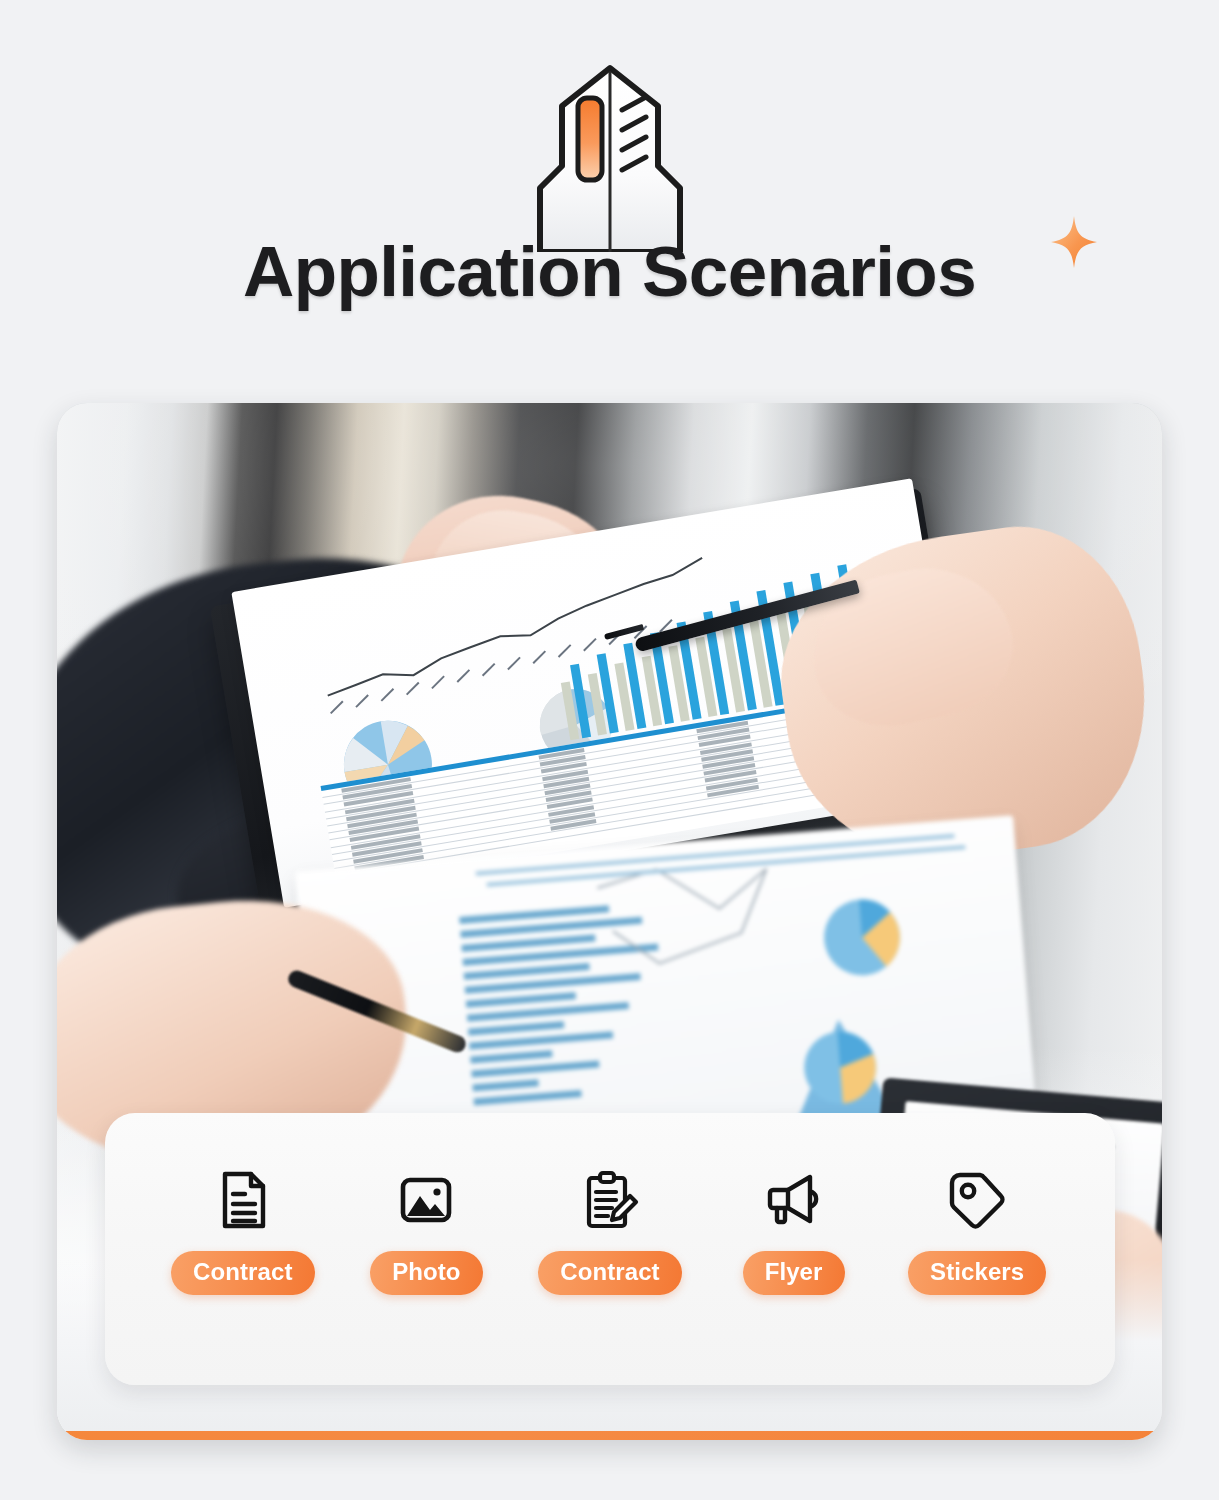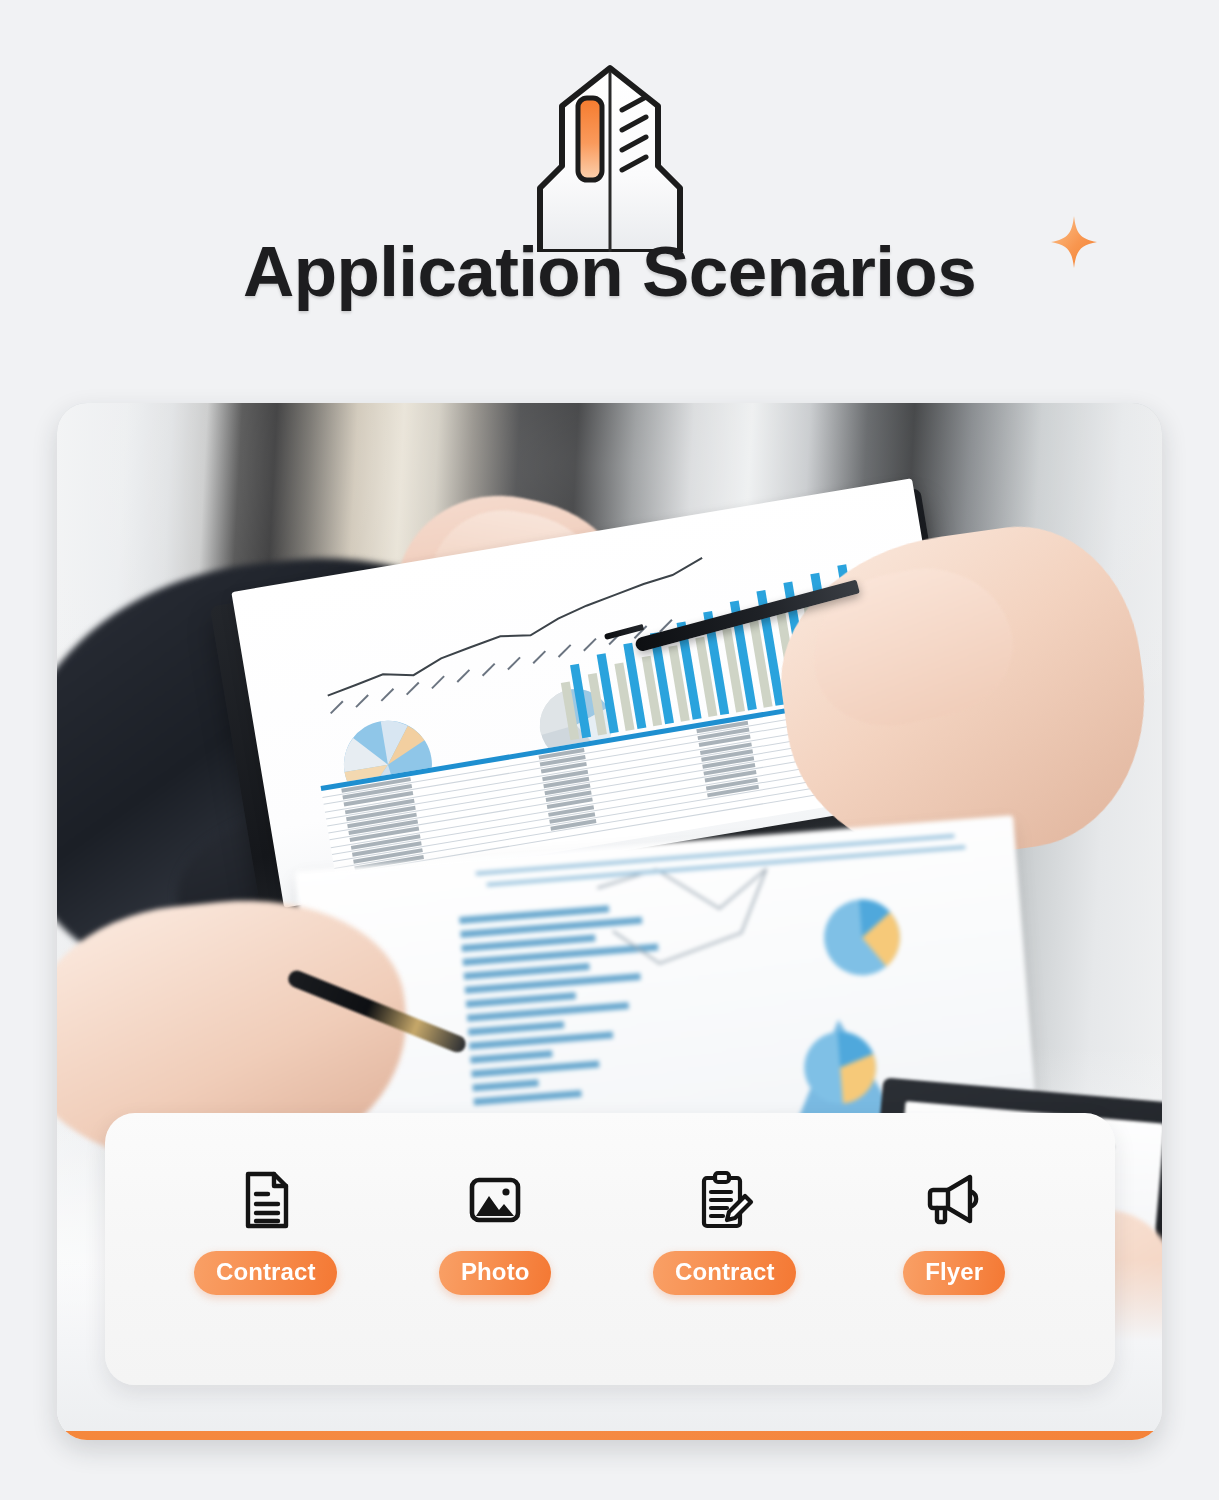--- a/index.html
+++ b/index.html
@@ -712,17 +712,26 @@
           <svg viewBox="0 0 64 64" width="64" height="64" fill="none" stroke="#141414" stroke-width="4.4" stroke-linejoin="round" stroke-linecap="round">
             <path d="M26 22 L48 9 v44 L26 40 Z"></path>
             <path d="M26 22 H11 a3 3 0 0 0-3 3 v12 a3 3 0 0 0 3 3 h15"></path>
             <path d="M15 40 v12 a2 2 0 0 0 2 2 h4 a2 2 0 0 0 2-2 V40"></path>
             <path d="M50 24 a8 8 0 0 1 0 14"></path>
           </svg>
         </span>
         <span class="feature-pill">Flyer</span>
       </div>
 
+      <div class="feature">
+        <span class="feature-icon">
+          <svg viewBox="0 0 64 64" width="64" height="64" fill="none" stroke="#141414" stroke-width="4.4" stroke-linejoin="round" stroke-linecap="round">
+            <path d="M35 7 H15 a8 8 0 0 0-8 8 v20 a6 6 0 0 0 1.8 4.3 L27 57 a5 5 0 0 0 7 0 L56 35 a5 5 0 0 0 0-7 L39.3 9.8 A6 6 0 0 0 35 7 Z"></path>
+            <circle cx="23" cy="23" r="6.2"></circle>
+          </svg>
+        </span>
+        <span class="feature-pill">Stickers</span>
+      </div>
 
     </div>
   </div>
 
 </div>
 
 </body></html>

